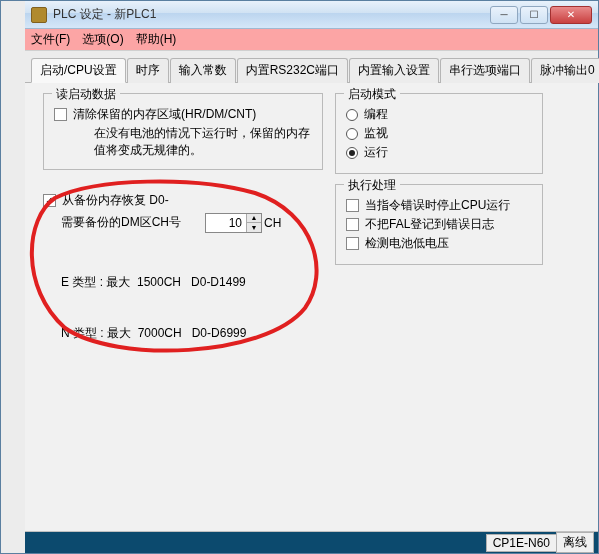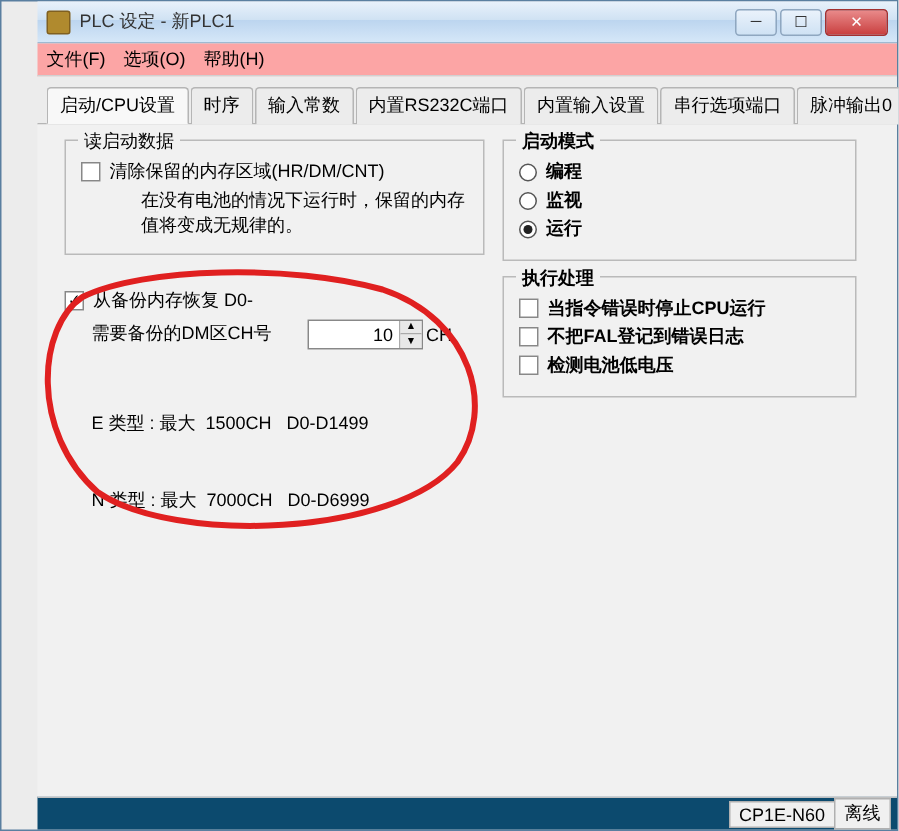--- a/index.html
+++ b/index.html
@@ -44,21 +44,21 @@
   position: relative; top: 1px; white-space: nowrap;
 }
 .tab.active { background: #f8f8f8; border-bottom: 1px solid #f8f8f8; }
 
 .content {
   flex: 1; background: #f1f1f1; padding: 10px 4px 4px 18px;
   display: flex; gap: 12px; align-items: flex-start; position: relative;
 }
 .col { display: flex; flex-direction: column; gap: 10px; }
 .col.left { width: 280px; justify-content: flex-end; }
-.col.right { width: 236px; font-weight: bold; }
+.col.right { width: 208px; }
 
 .groupbox {
   border: 1px solid #bababa; background: #f1f1f1; padding: 10px 10px 10px 10px;
   position: relative;
 }
 .groupbox .legend {
   position: absolute; top: -8px; left: 8px; background: #f1f1f1; padding: 0 4px;
 }
 
 .chkline { display: flex; align-items: center; gap: 6px; margin: 2px 0; }
@@ -72,21 +72,21 @@
 }
 .radio.sel::after { content: ""; width: 6px; height: 6px; background: #222; border-radius: 50%; }
 
 .subtext { margin-left: 40px; line-height: 1.4; }
 
 .fieldrow { display: flex; align-items: center; gap: 2px; margin-top: 4px; }
 .spinner {
   display: inline-flex; border: 1px solid #888; height: 20px; background: #fff;
 }
 .spinner input {
-  width: 60px; border: none; text-align: right; padding: 0 4px; font-size: 12px; outline: none;
+  width: 40px; border: none; text-align: right; padding: 0 4px; font-size: 12px; outline: none;
 }
 .spinner .btns { display: flex; flex-direction: column; border-left: 1px solid #aaa; }
 .spinner .btns span {
   width: 14px; height: 10px; font-size: 7px; display: flex; align-items: center; justify-content: center;
   background: #e8e8e8; border-bottom: 1px solid #aaa;
 }
 .spinner .btns span:last-child { border-bottom: none; }
 
 .infolines { margin-top: 8px; font-family: monospace; line-height: 1.4; white-space: pre; }
 

